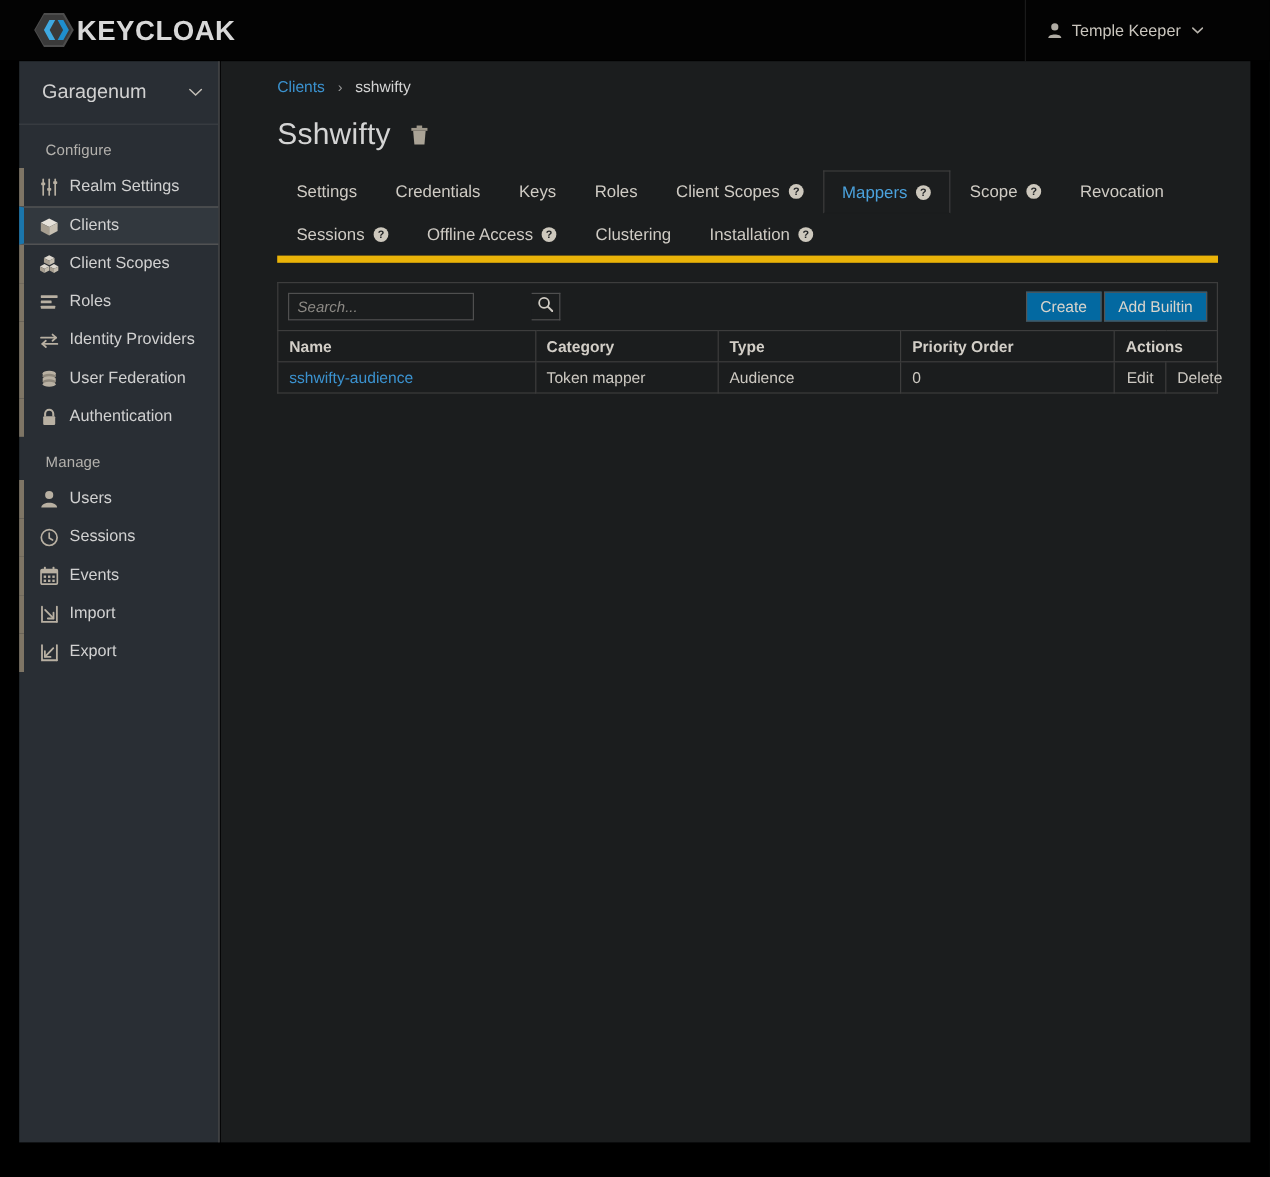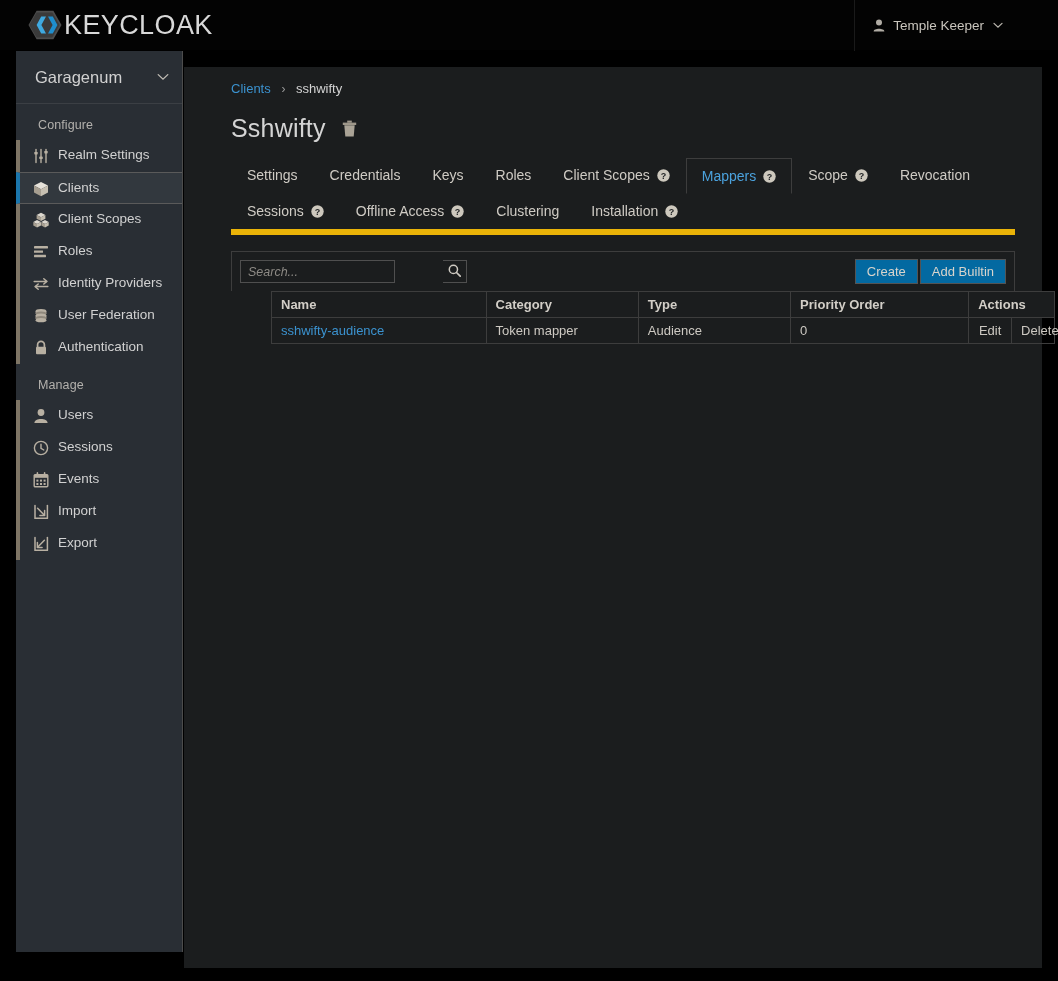--- a/index.html
+++ b/index.html
@@ -24,22 +24,22 @@
     border-bottom: 1px solid #000;
   }
   .brand {
     display: flex;
     align-items: center;
     margin-left: 28px;
     height: 34px;
   }
   .brand svg { display: block; }
   .brand-text {
-    font-size: 27px;
-    font-weight: normal;
+    font-size: 23px;
+    font-weight: bold;
     letter-spacing: 0.4px;
     color: #d8d8d8;
     margin-left: 2px;
     font-family: "Liberation Sans", sans-serif;
   }
 
   .user-area {
     display: flex;
     align-items: center;
     height: 51px;
@@ -120,21 +120,21 @@
     display: flex;
     align-items: center;
     justify-content: center;
     color: #b8b0a2;
   }
   .nav-label { display: block; }
 
   
   .content {
     position: absolute;
-    left: 184px; top: 16px;
+    left: 184px; top: 0;
     width: 858px;
     height: 901px;
     background: #1b1d1e;
     padding: 0 27px;
   }
 
   .breadcrumb {
     padding: 14px 0 0 20px;
     font-size: 13px;
     color: #d3d3d3;
@@ -243,21 +243,20 @@
     cursor: pointer;
     font-family: "Liberation Sans", sans-serif;
     line-height: 17px;
   }
   .btn + .btn { margin-left: 2px; }
 
   table.grid {
     width: 100%;
     border-collapse: collapse;
     table-layout: fixed;
-    margin-left: 40px;
   }
   table.grid th {
     text-align: left;
     font-size: 13px;
     font-weight: bold;
     color: #d2cec7;
     background: #1b1d1e;
     border: 1px solid #3d3d3d;
     padding: 5px 9px;
     height: 26px;

